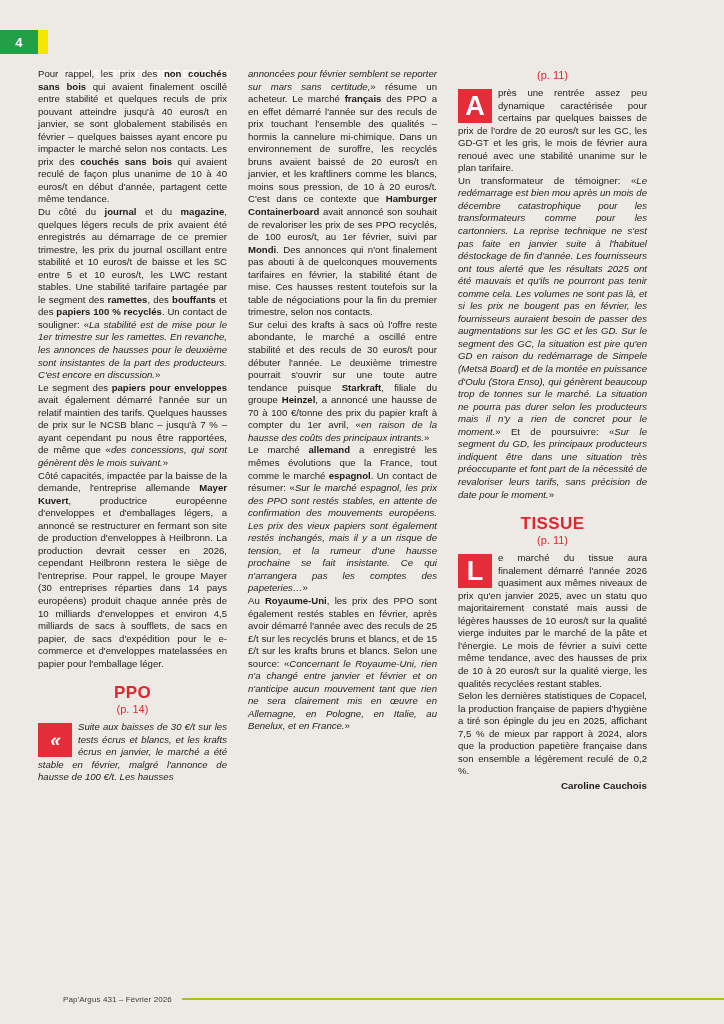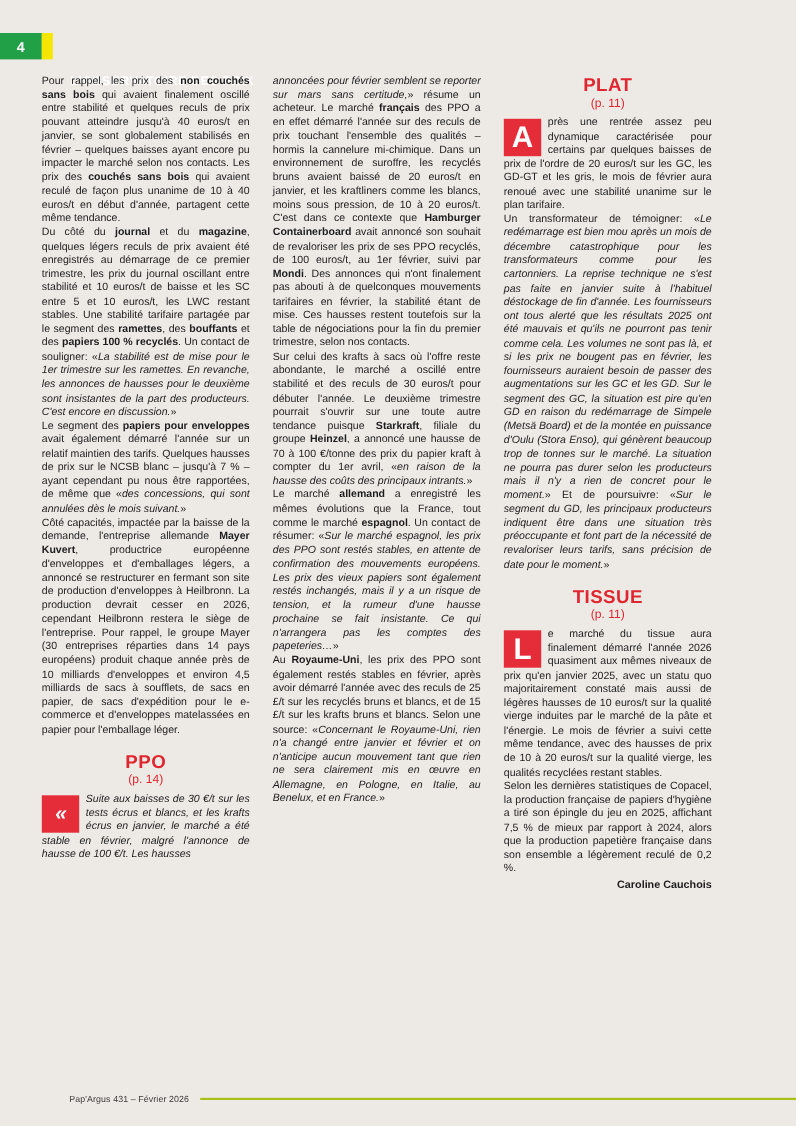--- a/index.html
+++ b/index.html
@@ -176,40 +176,39 @@
   <div class="header-title-bar">
     <span class="header-title">L'OBSERVATOIRE DES PRIX</span>
   </div>
 </div>
 
 <div class="page-body">
 
   <div class="column">
     <div class="para">Pour rappel, les prix des <b>non couchés sans bois</b> qui avaient finalement oscillé entre stabilité et quelques reculs de prix pouvant atteindre jusqu'à 40 euros/t en janvier, se sont globalement stabilisés en février – quelques baisses ayant encore pu impacter le marché selon nos contacts. Les prix des <b>couchés sans bois</b> qui avaient reculé de façon plus unanime de 10 à 40 euros/t en début d'année, partagent cette même tendance.</div>
     <div class="para">Du côté du <b>journal</b> et du <b>magazine</b>, quelques légers reculs de prix avaient été enregistrés au démarrage de ce premier trimestre, les prix du journal oscillant entre stabilité et 10 euros/t de baisse et les SC entre 5 et 10 euros/t, les LWC restant stables. Une stabilité tarifaire partagée par le segment des <b>ramettes</b>, des <b>bouffants</b> et des <b>papiers 100 % recyclés</b>. Un contact de souligner: «<i>La stabilité est de mise pour le 1er trimestre sur les ramettes. En revanche, les annonces de hausses pour le deuxième sont insistantes de la part des producteurs. C'est encore en discussion.</i>»</div>
-    <div class="para">Le segment des <b>papiers pour enveloppes</b> avait également démarré l'année sur un relatif maintien des tarifs. Quelques hausses de prix sur le NCSB blanc – jusqu'à 7 % – ayant cependant pu nous être rapportées, de même que «<i>des concessions, qui sont annulées dès le mois suivant.</i>»</div>
+    <div class="para">Le segment des <b>papiers pour enveloppes</b> avait également démarré l'année sur un relatif maintien des tarifs. Quelques hausses de prix sur le NCSB blanc – jusqu'à 7 % – ayant cependant pu nous être rapportées, de même que «<i>des concessions, qui sont génèrent dès le mois suivant.</i>»</div>
     <div class="para">Côté capacités, impactée par la baisse de la demande, l'entreprise allemande <b>Mayer Kuvert</b>, productrice européenne d'enveloppes et d'emballages légers, a annoncé se restructurer en fermant son site de production d'enveloppes à Heilbronn. La production devrait cesser en 2026, cependant Heilbronn restera le siège de l'entreprise. Pour rappel, le groupe Mayer (30 entreprises réparties dans 14 pays européens) produit chaque année près de 10 milliards d'enveloppes et environ 4,5 milliards de sacs à soufflets, de sacs en papier, de sacs d'expédition pour le e-commerce et d'enveloppes matelassées en papier pour l'emballage léger.</div>
 
     <div class="spacer-md"></div>
     <div class="section-head">PPO</div>
     <div class="section-page-ref">(p. 14)</div>
     <div class="para para-dropcap">
       <span class="dropcap-chevron">«</span><span><i>Suite aux baisses de 30 €/t sur les tests écrus et blancs, et les krafts écrus en janvier, le marché a été stable en février, malgré l'annonce de hausse de 100 €/t. Les hausses</i></span>
     </div>
   </div>
 
   <div class="column">
     <div class="para"><i>annoncées pour février semblent se reporter sur mars sans certitude,</i>» résume un acheteur. Le marché <b>français</b> des PPO a en effet démarré l'année sur des reculs de prix touchant l'ensemble des qualités – hormis la cannelure mi-chimique. Dans un environnement de suroffre, les recyclés bruns avaient baissé de 20 euros/t en janvier, et les kraftliners comme les blancs, moins sous pression, de 10 à 20 euros/t. C'est dans ce contexte que <b>Hamburger Containerboard</b> avait annoncé son souhait de revaloriser les prix de ses PPO recyclés, de 100 euros/t, au 1er février, suivi par <b>Mondi</b>. Des annonces qui n'ont finalement pas abouti à de quelconques mouvements tarifaires en février, la stabilité étant de mise. Ces hausses restent toutefois sur la table de négociations pour la fin du premier trimestre, selon nos contacts.</div>
     <div class="para">Sur celui des krafts à sacs où l'offre reste abondante, le marché a oscillé entre stabilité et des reculs de 30 euros/t pour débuter l'année. Le deuxième trimestre pourrait s'ouvrir sur une toute autre tendance puisque <b>Starkraft</b>, filiale du groupe <b>Heinzel</b>, a annoncé une hausse de 70 à 100 €/tonne des prix du papier kraft à compter du 1er avril, «<i>en raison de la hausse des coûts des principaux intrants.</i>»</div>
     <div class="para">Le marché <b>allemand</b> a enregistré les mêmes évolutions que la France, tout comme le marché <b>espagnol</b>. Un contact de résumer: «<i>Sur le marché espagnol, les prix des PPO sont restés stables, en attente de confirmation des mouvements européens. Les prix des vieux papiers sont également restés inchangés, mais il y a un risque de tension, et la rumeur d'une hausse prochaine se fait insistante. Ce qui n'arrangera pas les comptes des papeteries…</i>»</div>
     <div class="para">Au <b>Royaume-Uni</b>, les prix des PPO sont également restés stables en février, après avoir démarré l'année avec des reculs de 25 £/t sur les recyclés bruns et blancs, et de 15 £/t sur les krafts bruns et blancs. Selon une source: «<i>Concernant le Royaume-Uni, rien n'a changé entre janvier et février et on n'anticipe aucun mouvement tant que rien ne sera clairement mis en œuvre en Allemagne, en Pologne, en Italie, au Benelux, et en France.</i>»</div>
   </div>
 
   <div class="column">
-    <div class="section-head">PLAT</div>
     <div class="section-page-ref">(p. 11)</div>
     <div class="para">
       <span class="dropcap">A</span><span>près une rentrée assez peu dynamique caractérisée pour certains par quelques baisses de prix de l'ordre de 20 euros/t sur les GC, les GD-GT et les gris, le mois de février aura renoué avec une stabilité unanime sur le plan tarifaire.</span>
     </div>
     <div class="para">Un transformateur de témoigner: «<i>Le redémarrage est bien mou après un mois de décembre catastrophique pour les transformateurs comme pour les cartonniers. La reprise technique ne s'est pas faite en janvier suite à l'habituel déstockage de fin d'année. Les fournisseurs ont tous alerté que les résultats 2025 ont été mauvais et qu'ils ne pourront pas tenir comme cela. Les volumes ne sont pas là, et si les prix ne bougent pas en février, les fournisseurs auraient besoin de passer des augmentations sur les GC et les GD. Sur le segment des GC, la situation est pire qu'en GD en raison du redémarrage de Simpele (Metsä Board) et de la montée en puissance d'Oulu (Stora Enso), qui génèrent beaucoup trop de tonnes sur le marché. La situation ne pourra pas durer selon les producteurs mais il n'y a rien de concret pour le moment.</i>» Et de poursuivre: «<i>Sur le segment du GD, les principaux producteurs indiquent être dans une situation très préoccupante et font part de la nécessité de revaloriser leurs tarifs, sans précision de date pour le moment.</i>»</div>
 
     <div class="spacer-md"></div>
     <div class="section-head">TISSUE</div>
     <div class="section-page-ref">(p. 11)</div>
     <div class="para">

